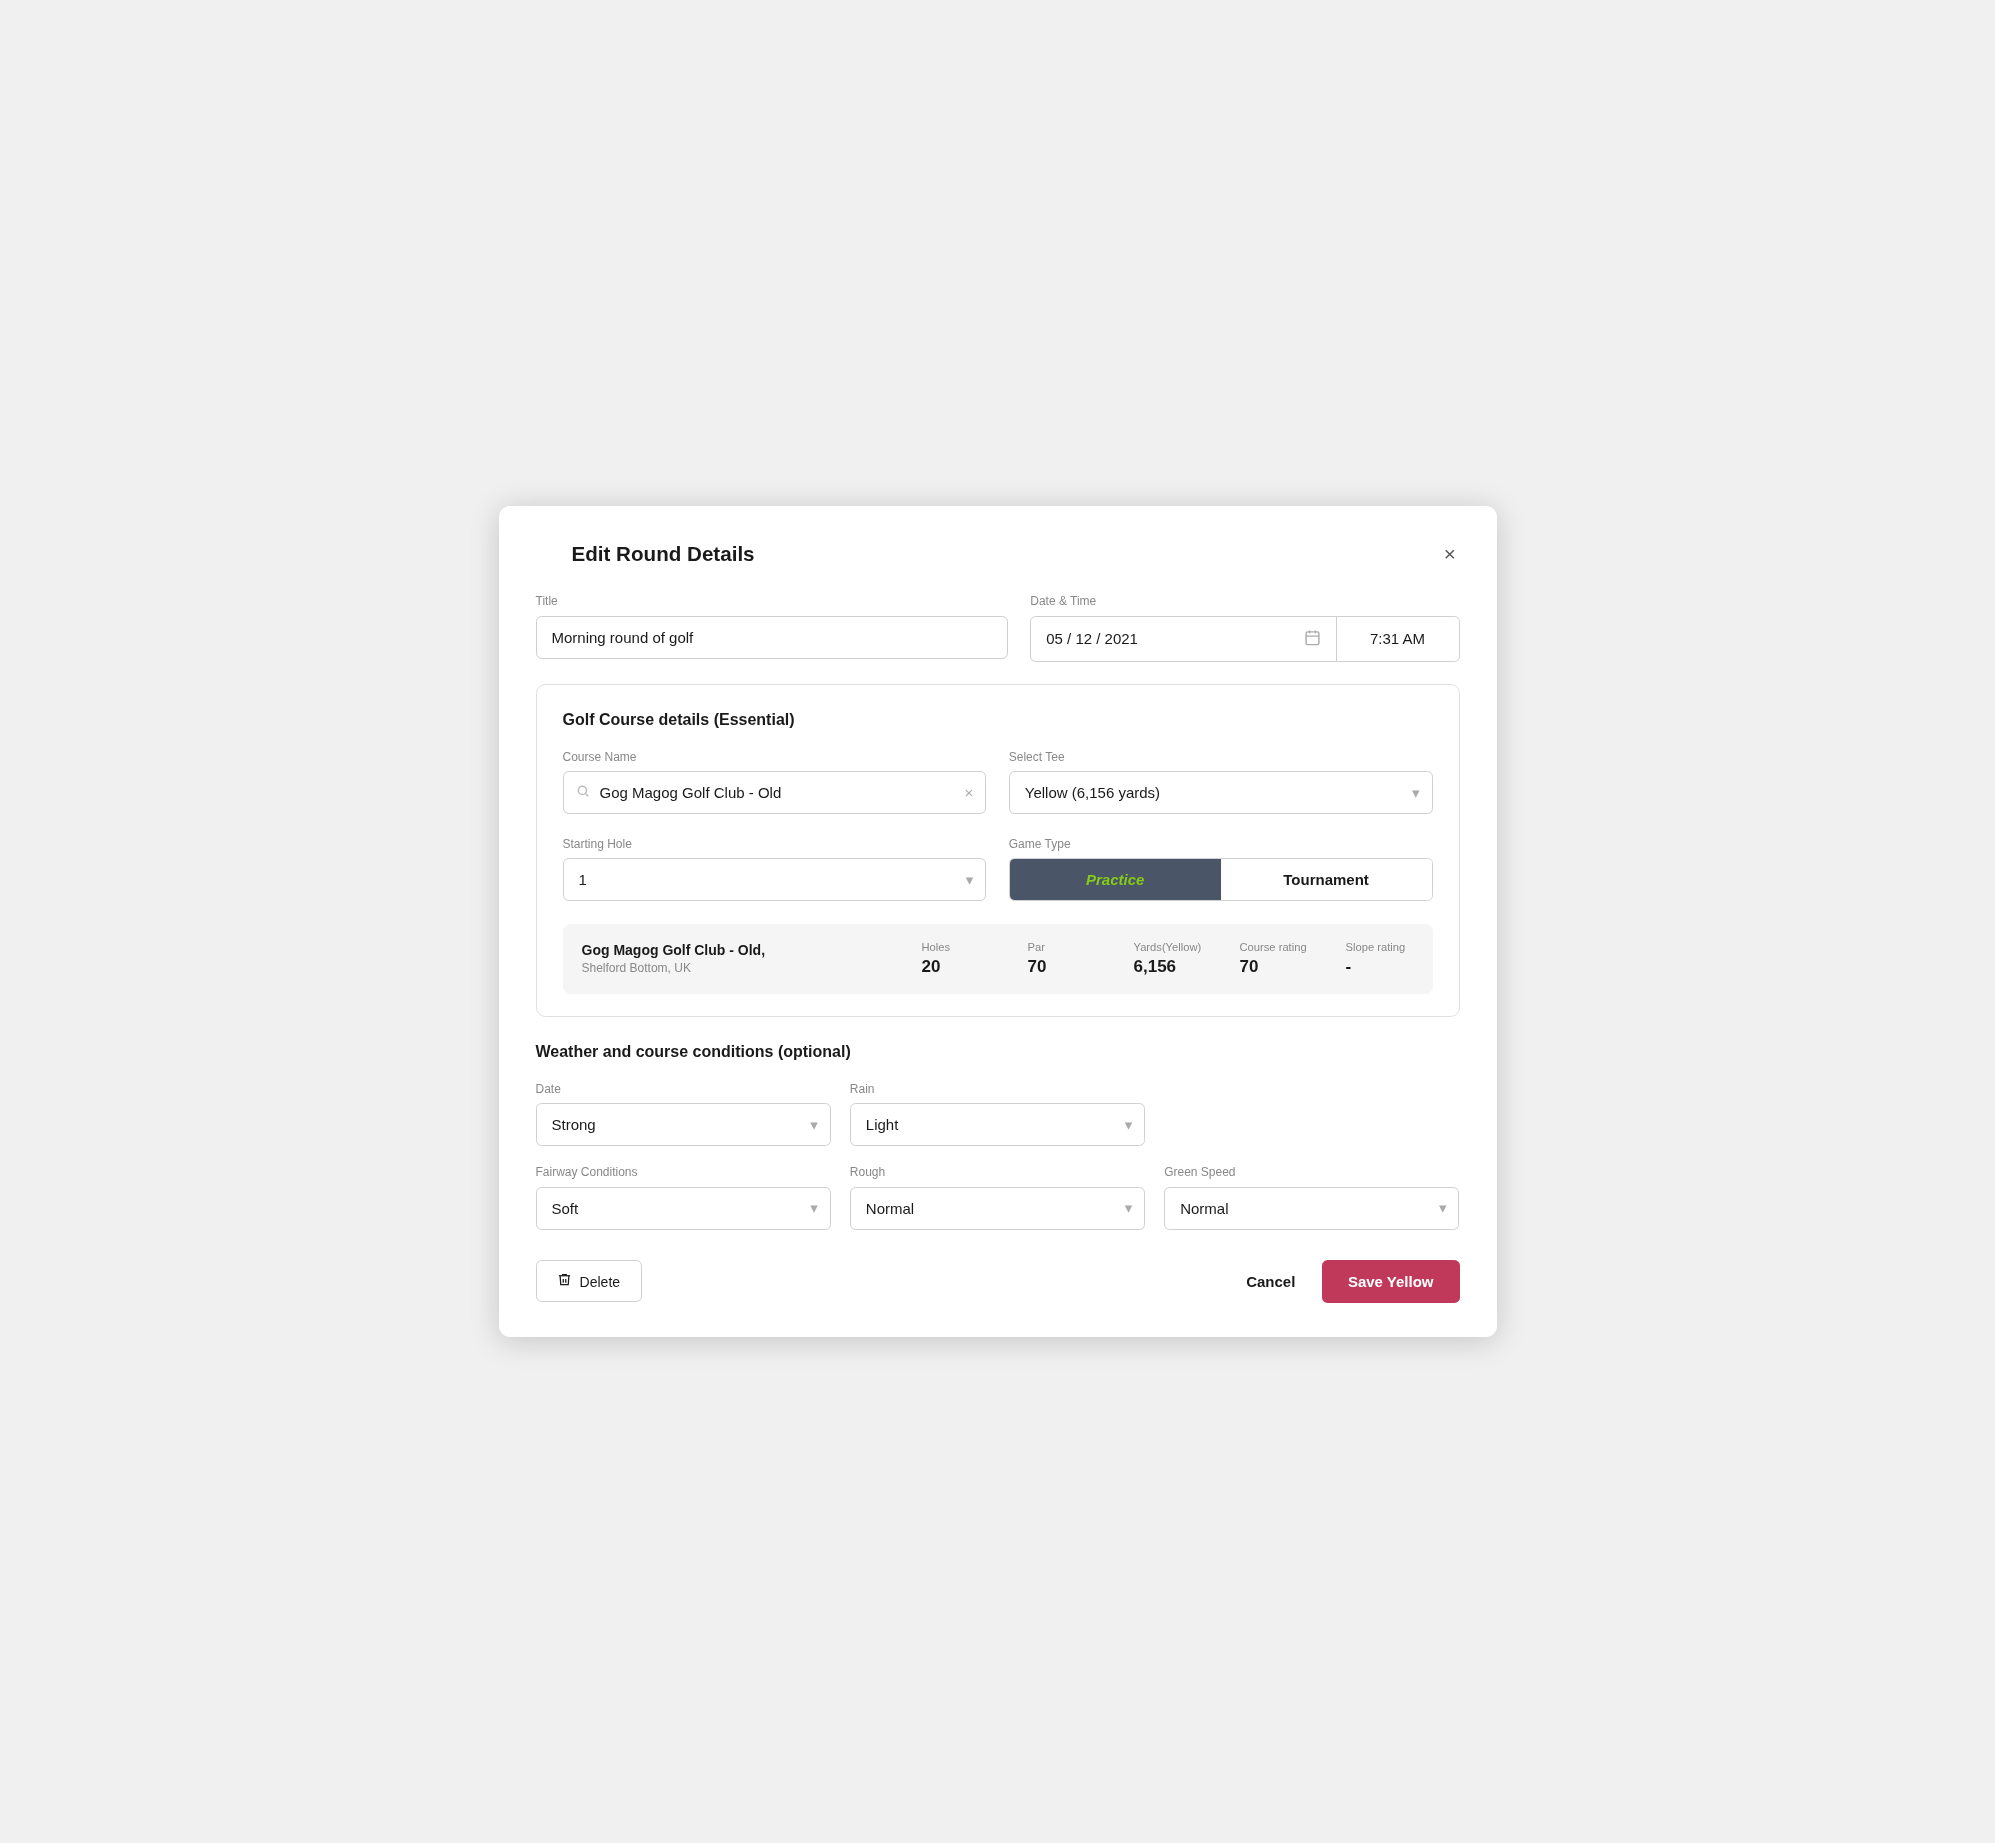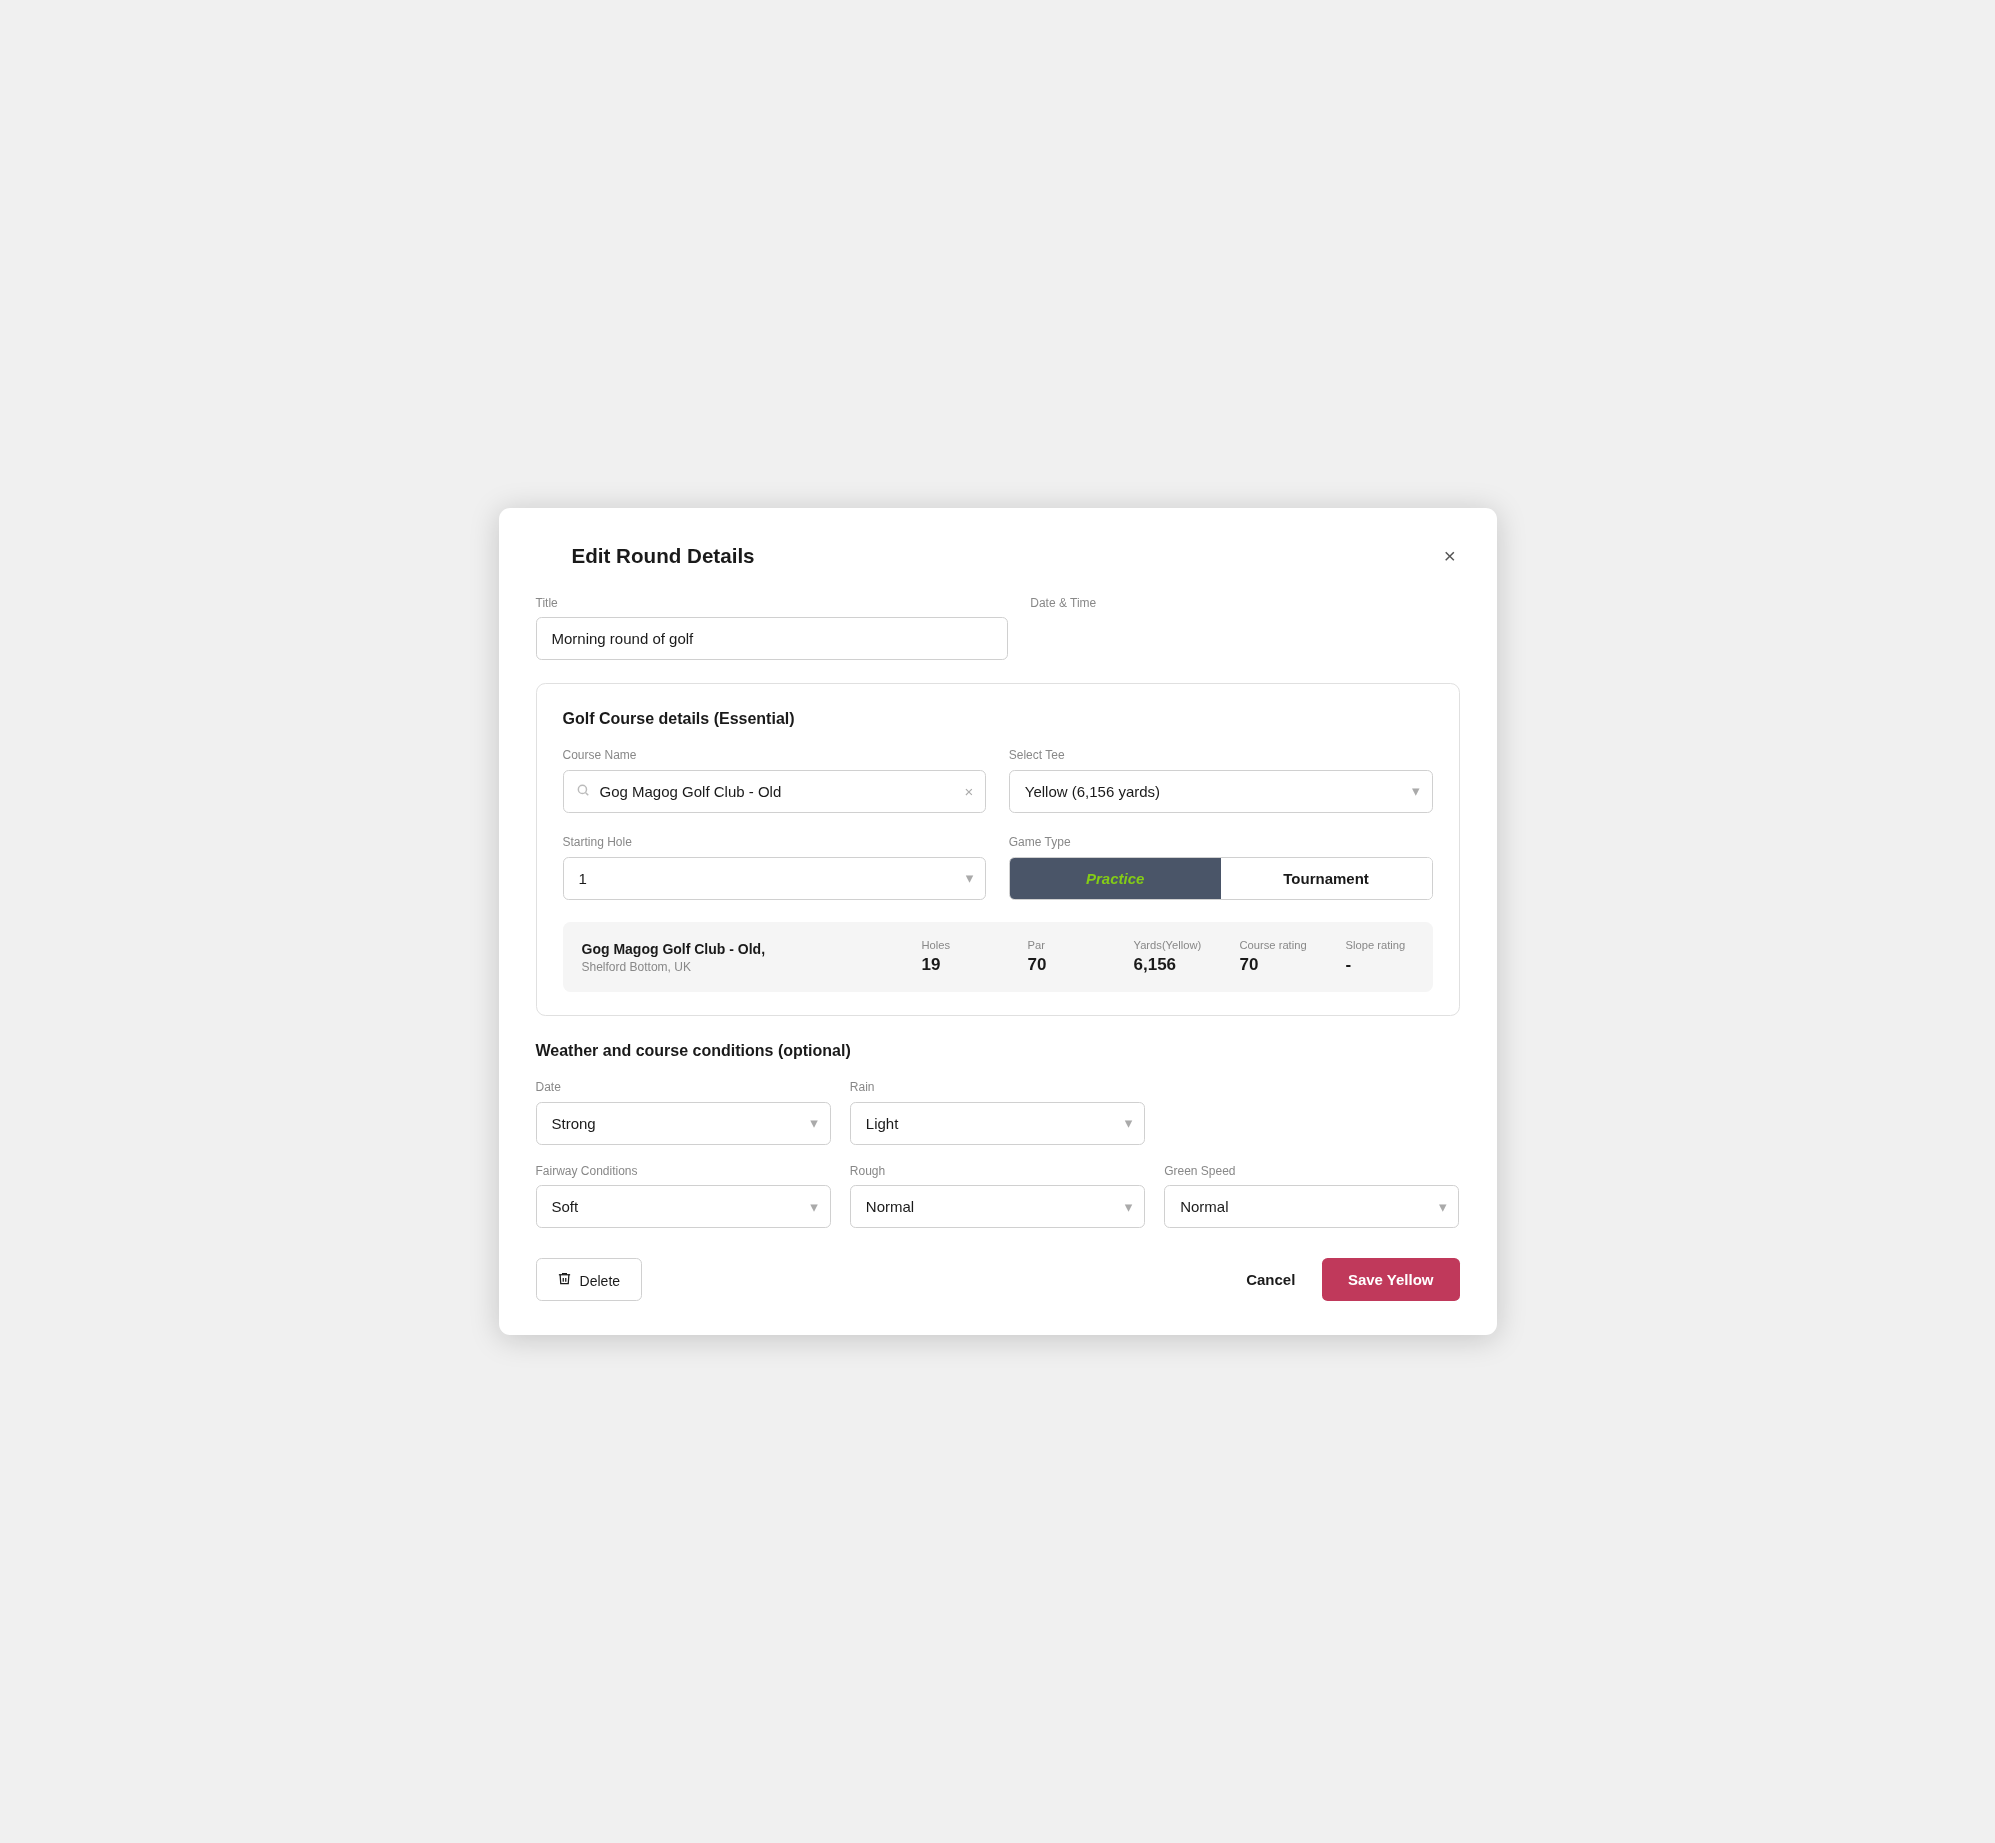--- a/index.html
+++ b/index.html
@@ -290,20 +290,36 @@
     <button class="close-btn">×</button>
   </div>
 
   <div class="form-row">
     <div class="form-group" style="flex:1.1">
       <label class="form-label">Title</label>
       <input class="form-input" type="text" value="Morning round of golf" style="">
     </div>
     <div class="form-group" style="flex:1">
       <label class="form-label">Date &amp; Time</label>
+      <div class="date-time-group">
+        <div class="date-part">
+          <span>05 /  12  / 2021</span>
+          <span class="calendar-icon">
+            <svg width="17" height="17" viewBox="0 0 24 24" fill="none" stroke="#aaa" stroke-width="2">
+              <rect x="3" y="4" width="18" height="18" rx="2"></rect>
+              <line x1="16" y1="2" x2="16" y2="6"></line>
+              <line x1="8" y1="2" x2="8" y2="6"></line>
+              <line x1="3" y1="10" x2="21" y2="10"></line>
+            </svg>
+          </span>
+        </div>
+        <div class="time-part">
+          <span>7:31 AM</span>
+        </div>
+      </div>
     </div>
   </div>
 
   <div class="section-box">
     <div class="section-title">Golf Course details (Essential)</div>
 
     <div class="form-row">
 
       <div class="form-group">
         <label class="form-label">Course Name</label>
@@ -351,21 +367,21 @@
       </div>
     </div>
 
     <div class="course-info-row">
       <div class="course-info-name">
         <div class="course-info-name-main">Gog Magog Golf Club - Old,</div>
         <div class="course-info-name-sub">Shelford Bottom, UK</div>
       </div>
       <div class="course-stat">
         <span class="course-stat-label">Holes</span>
-        <span class="course-stat-value">19</span>
+        <span class="course-stat-value">20</span>
       </div>
       <div class="course-stat">
         <span class="course-stat-label">Par</span>
         <span class="course-stat-value">70</span>
       </div>
       <div class="course-stat">
         <span class="course-stat-label">Yards(Yellow)</span>
         <span class="course-stat-value">6,156</span>
       </div>
       <div class="course-stat">

